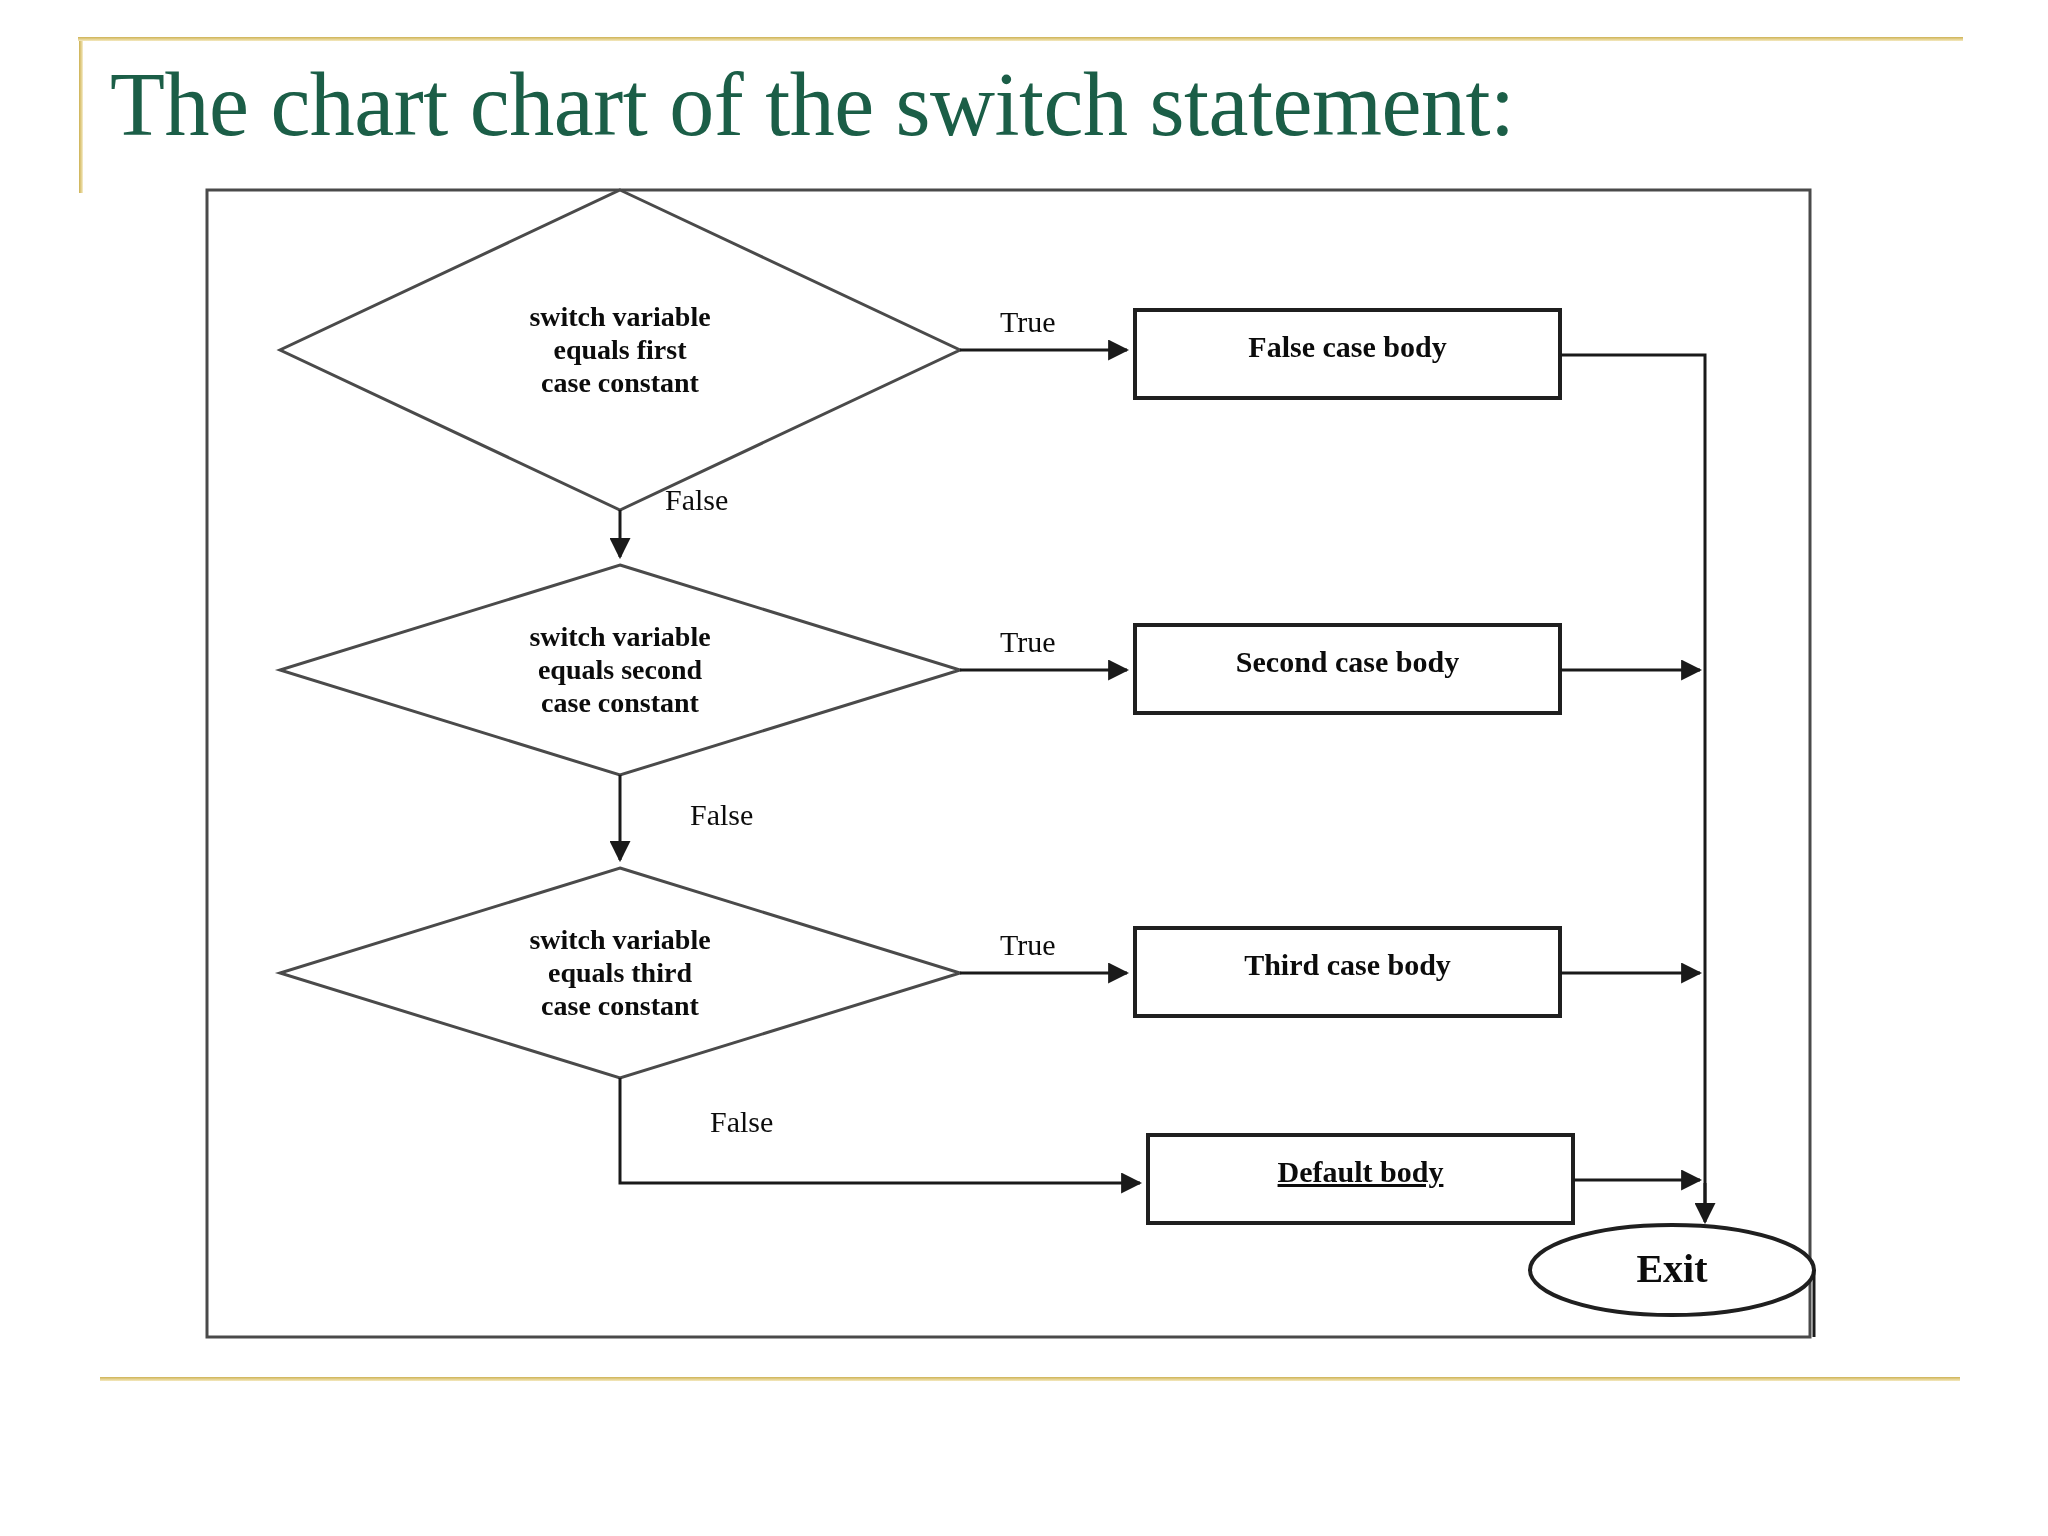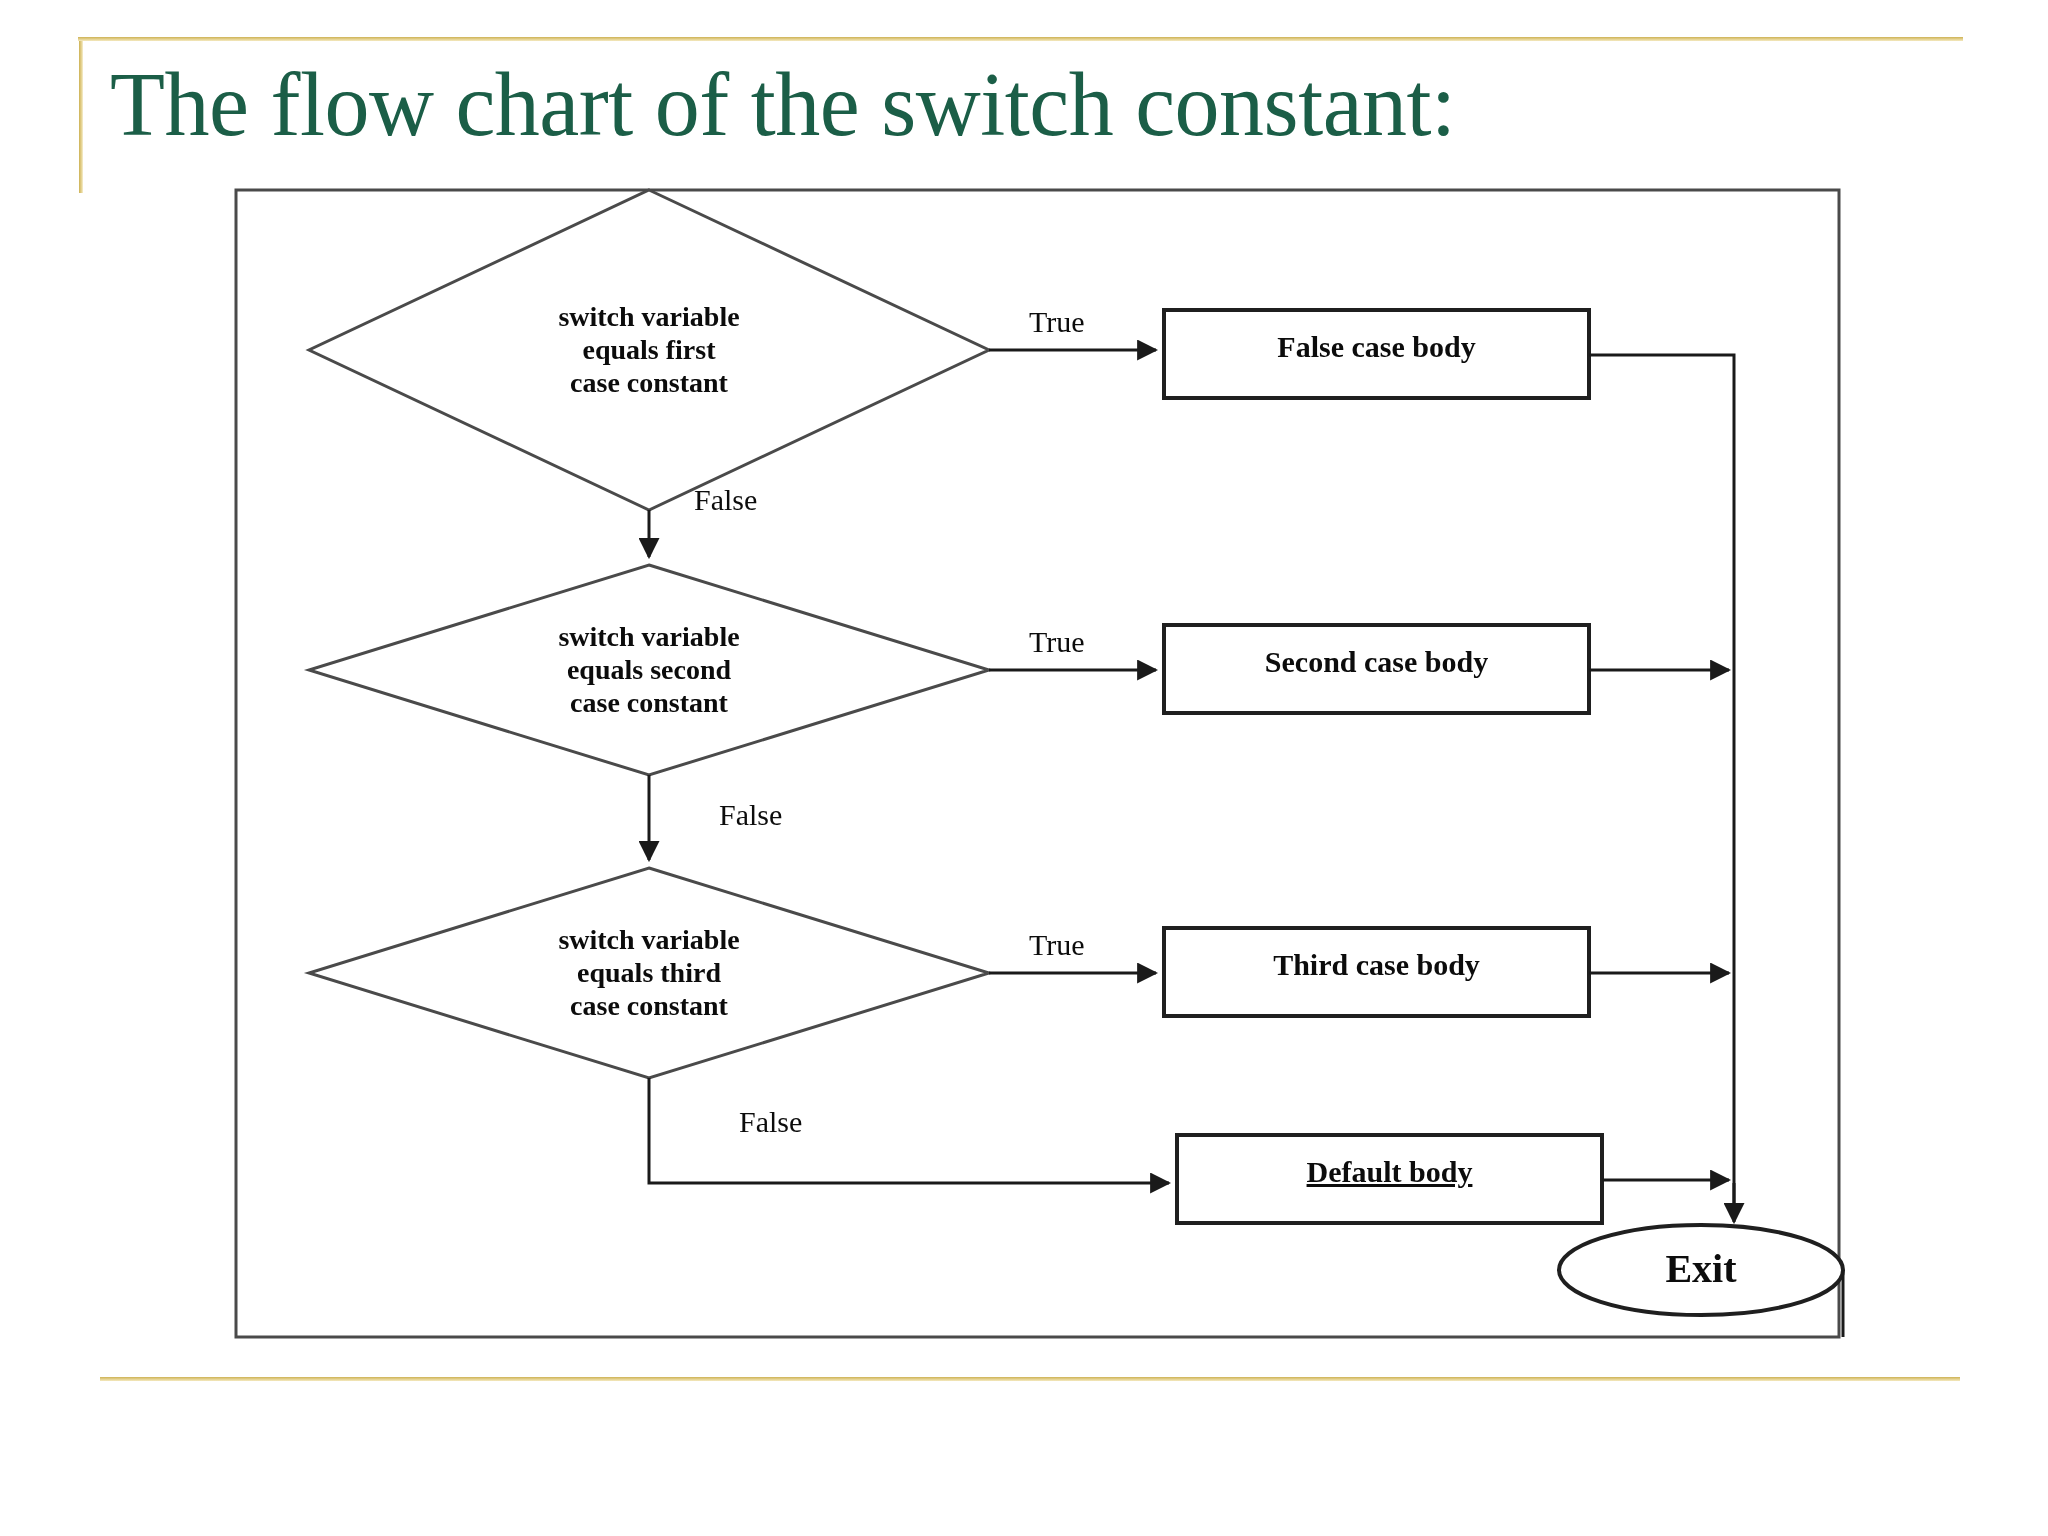--- a/index.html
+++ b/index.html
@@ -68,21 +68,20 @@
     white-space: nowrap;
   }
 
   
   #diagram {
     position: absolute;
     left: 0;
     top: 0;
     width: 1736px;
     height: 1536px;
-    margin-left: 29px;
   }
   #diagram svg {
     position: absolute;
     left: 0;
     top: 0;
     width: 2048px;
     height: 1536px;
   }
 
   
@@ -118,21 +117,21 @@
   }
 </style>
 </head>
 <body>
 
 <div id="slide">
 
   <div class="rule-top"></div>
   <div class="rule-title-left"></div>
 
-  <div id="page-title">The flow chart of the switch constant:</div>
+  <div id="page-title">The chart chart of the switch statement:</div>
 
   <div id="diagram">
 
     <svg viewBox="0 0 2048 1536" xmlns="http://www.w3.org/2000/svg">
       <defs>
         <marker id="arrow" viewBox="0 0 10 10" refX="9" refY="5" markerWidth="7" markerHeight="7" orient="auto-start-reverse">
           <path d="M 0 0 L 10 5 L 0 10 z" fill="#1a1a1a"></path>
         </marker>
         <marker id="arrowdown" viewBox="0 0 10 10" refX="9" refY="5" markerWidth="7" markerHeight="7" orient="auto-start-reverse">
           <path d="M 0 0 L 10 5 L 0 10 z" fill="#1a1a1a"></path>

